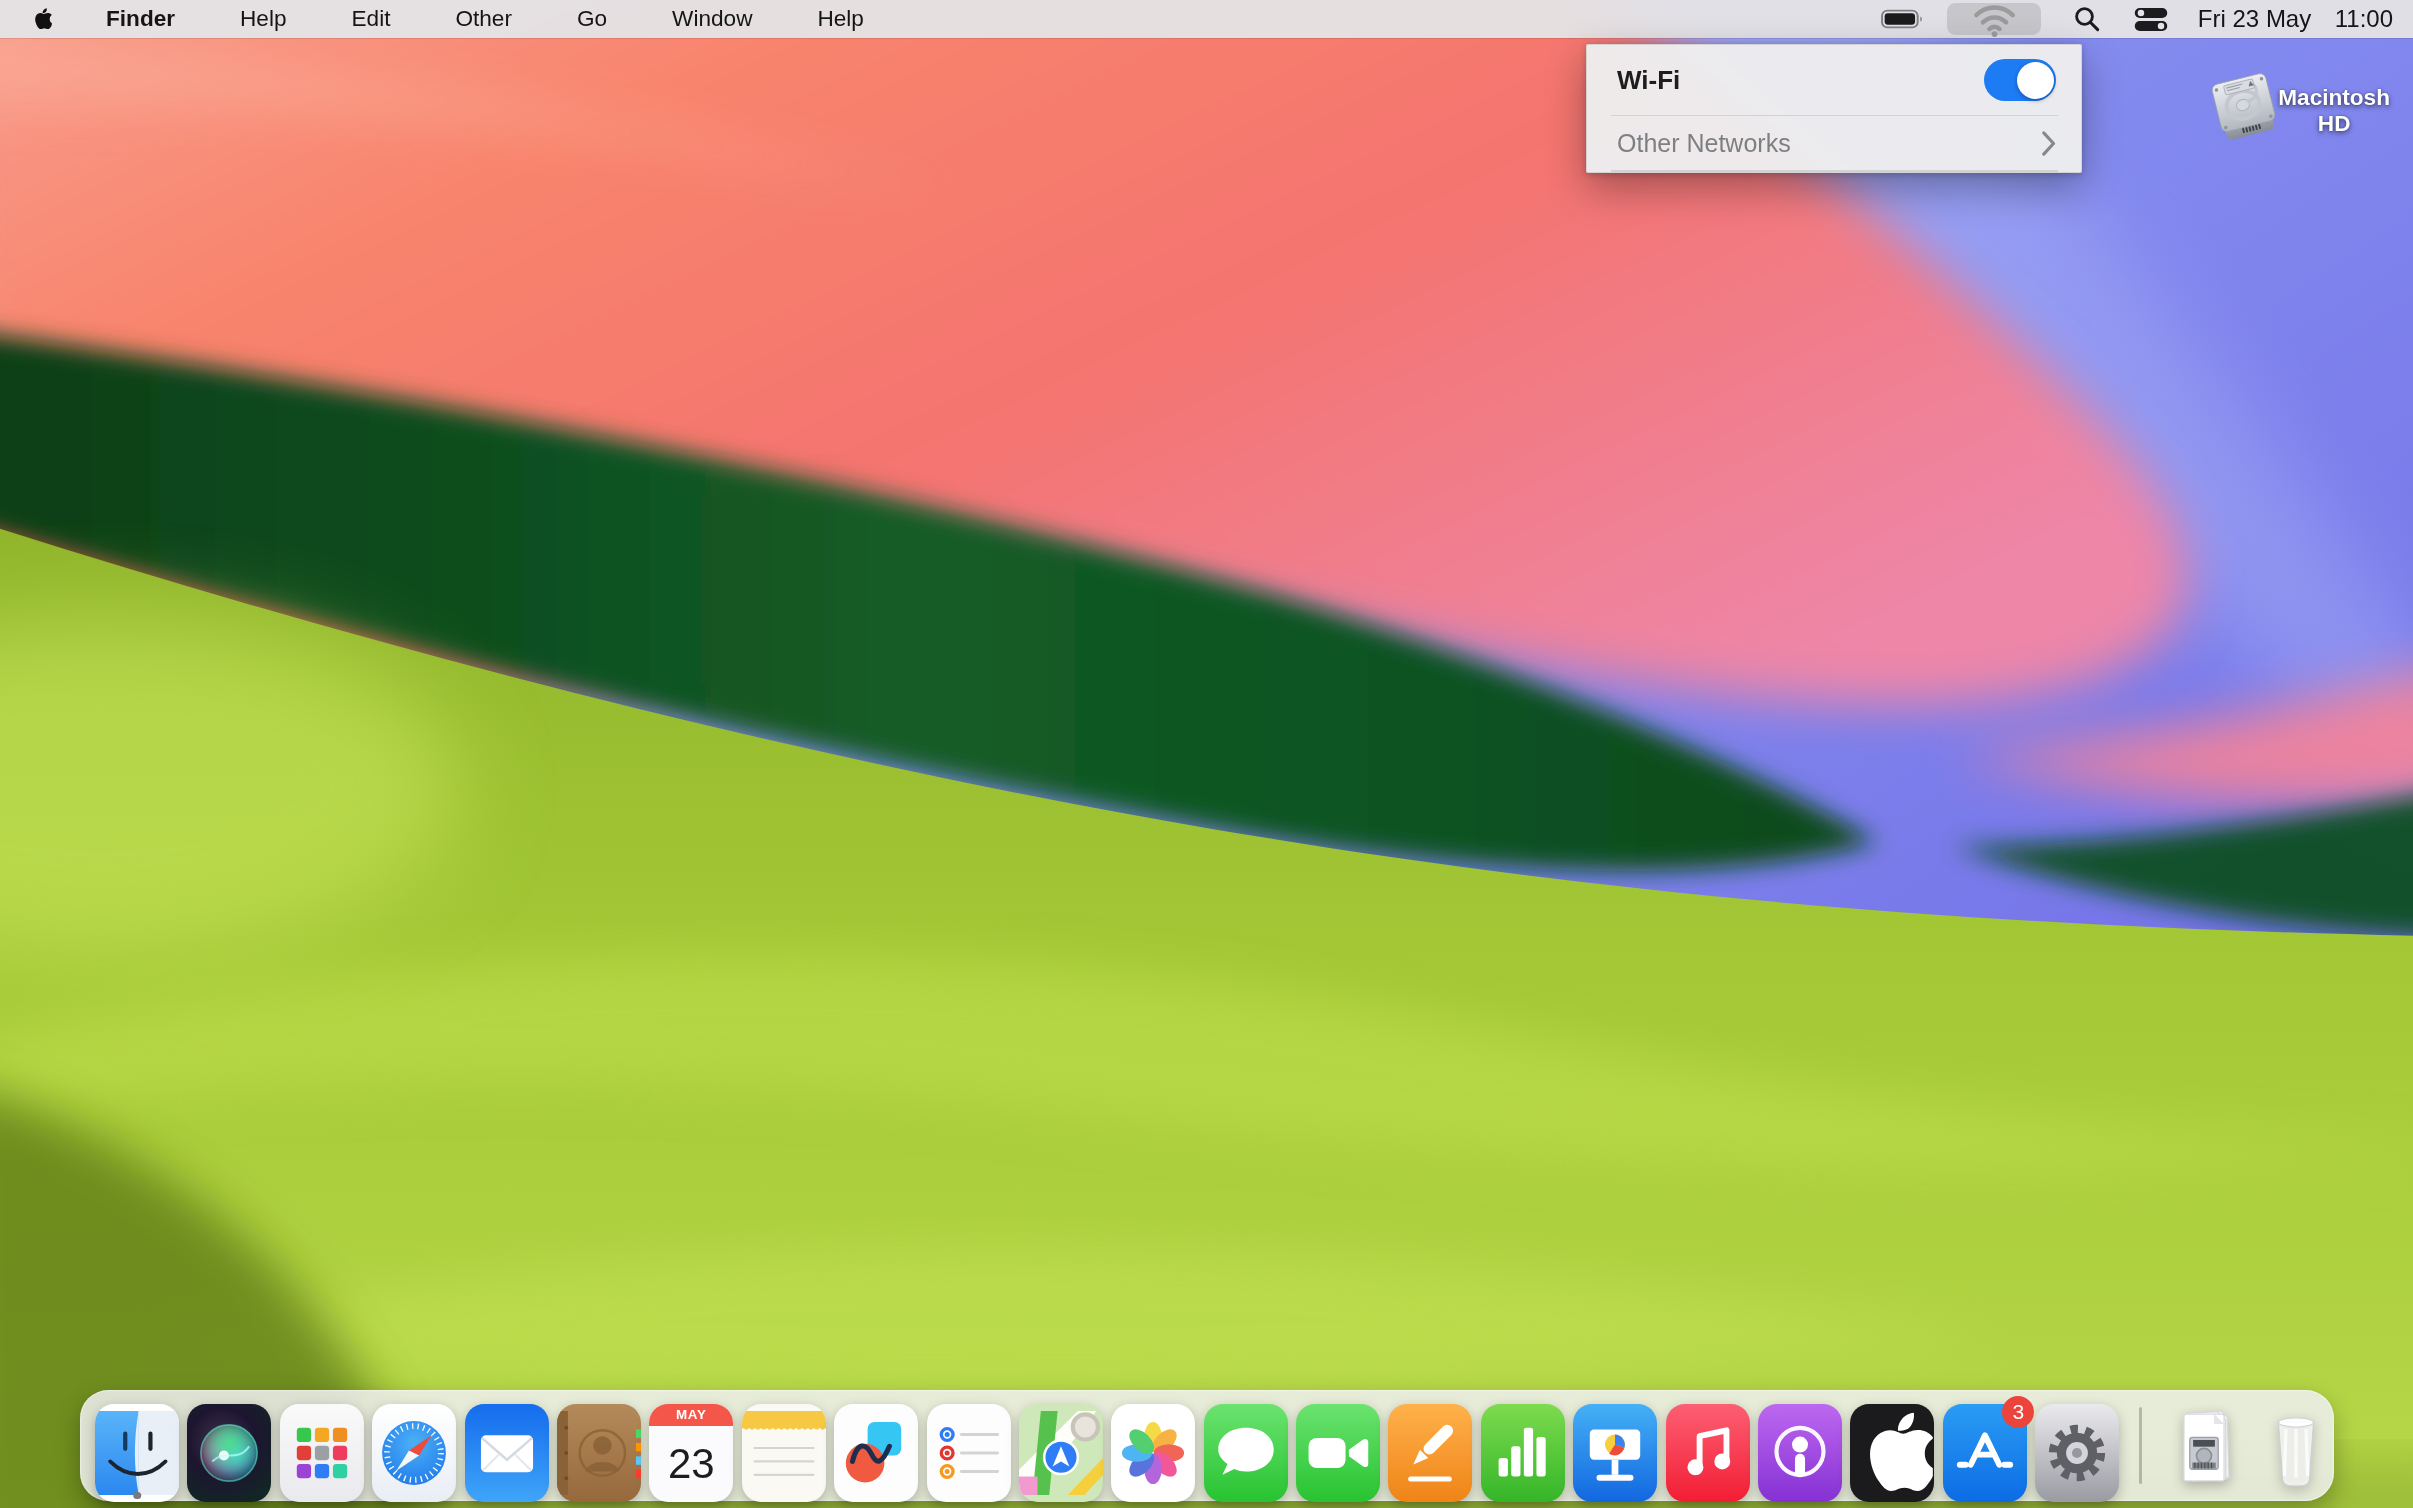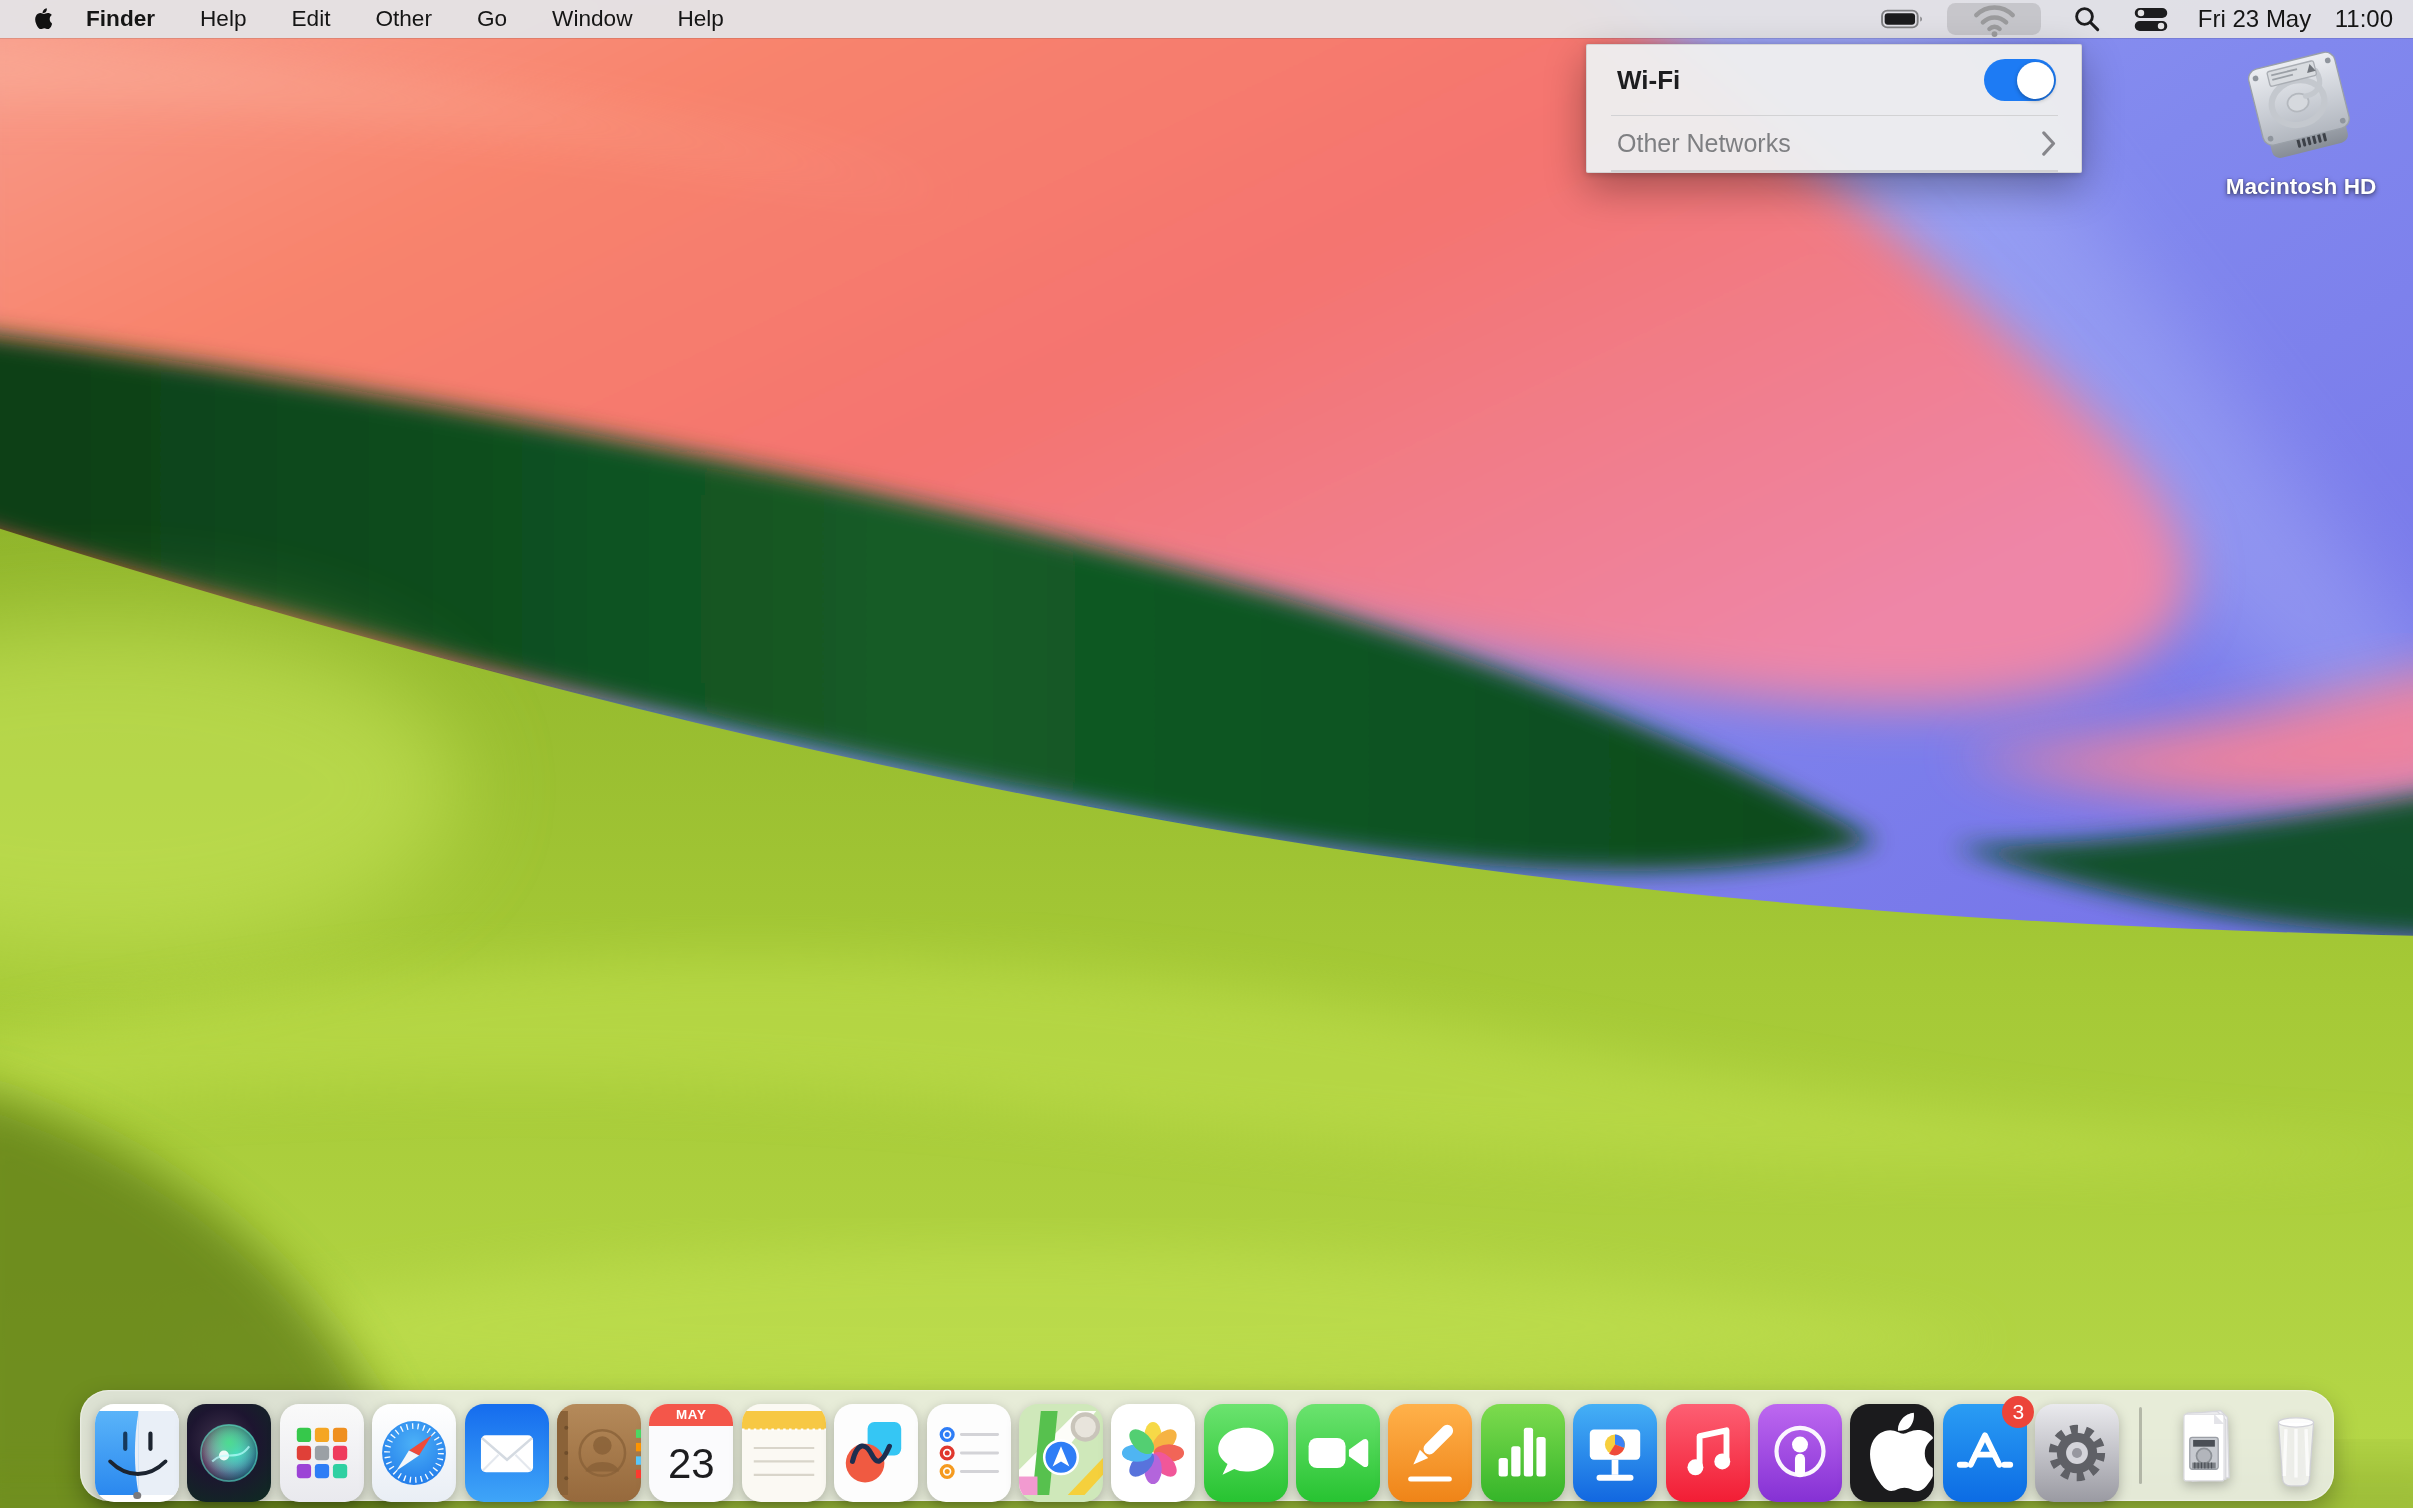--- a/index.html
+++ b/index.html
@@ -12,21 +12,21 @@
   #wallpaper{position:absolute;inset:0;width:100%;height:100%;display:block;}
 
   
   .menubar{
     position:absolute;left:0;top:0;width:100%;height:38px;
     background:rgba(228,227,229,0.96);
     box-shadow:0 0.8px 0 rgba(0,0,0,0.12);
     display:flex;align-items:center;justify-content:space-between;
     z-index:30;color:#151515;
   }
-  .mb-left{display:flex;padding-left:30px;}
+  .mb-left{display:flex;padding-left:30px;gap:20px;}
   .mb-apple{width:22px;height:26px;margin-right:34px;color:#111;display:flex;align-items:center;}
   .mb-item{font-size:22.6px;margin-right:45px;white-space:nowrap;}
   .mb-item.app{font-weight:700;}
   .mb-right{display:flex;align-items:center;padding-right:20px;}
   .mb-status{display:flex;align-items:center;margin-left:32px;}
   .wifi-hl{
     background:rgba(0,0,0,0.115);border-radius:8.4px;
     width:94px;height:32px;display:flex;align-items:center;justify-content:center;
     margin-left:22px;
   }
@@ -52,21 +52,21 @@
   .pop-black{font-size:25px;color:#1d1d1f;}
   .pop-div{height:1.3px;background:#d2d2d4;margin:0 23.5px;}
   .toggle{width:72px;height:42px;border-radius:21px;background:#1d7bf4;position:relative;}
   .toggle .knob{
     position:absolute;top:2.5px;right:2.5px;width:37px;height:37px;border-radius:50%;
     background:#fff;box-shadow:0 1.7px 4.2px rgba(0,0,0,0.3);
   }
 
   
   .hd{position:absolute;left:2212px;top:47px;width:178px;z-index:10;
-      display:flex;flex-direction:column;align-items:center;}
+      display:flex;align-items:center;}
   .hd-label{
     margin-top:3.4px;font-size:22.6px;font-weight:700;color:#fff;text-align:center;
     text-shadow:0 1.7px 5px rgba(0,0,0,0.55), 0 0 1.7px rgba(0,0,0,0.4);
   }
 
   
   .dock{
     position:absolute;left:80px;top:1390px;width:2254px;height:111px;
     background:rgba(240,240,242,0.85);
     border-radius:28.5px;

